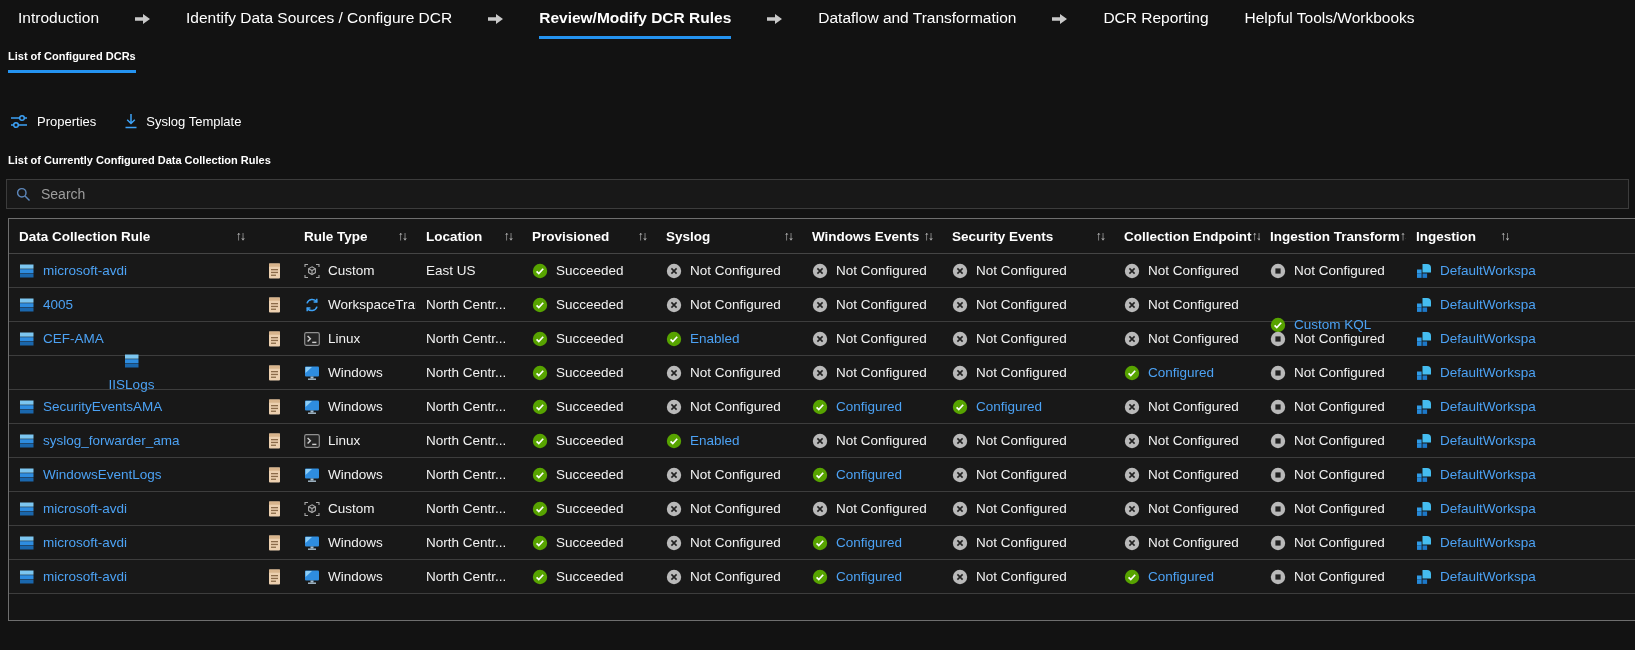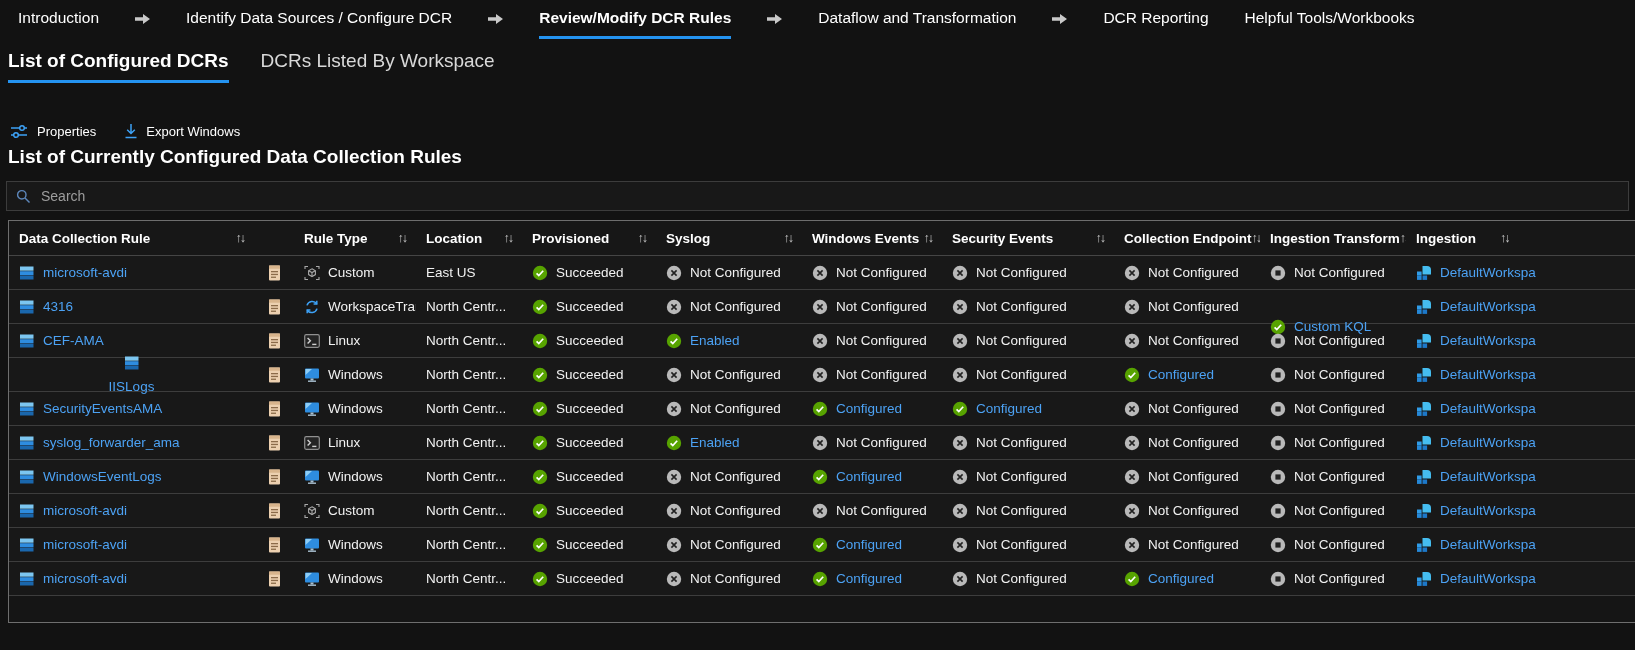--- a/index.html
+++ b/index.html
@@ -7,29 +7,29 @@
         font-family:"Liberation Sans",sans-serif;color:#f2f2f2;}
 
   
   .topnav{display:flex;align-items:flex-start;gap:36px;padding:9px 0 0 18px;}
   .nav-item{font-size:15.5px;color:#fff;padding-bottom:9px;border-bottom:3px solid transparent;cursor:pointer;white-space:nowrap;}
   .nav-item.selected{font-weight:700;border-bottom-color:#2493f0;}
   .nav-arrow{padding-top:5px;line-height:0;}
 
   
   .tabs{display:flex;gap:32px;padding:11px 0 0 8px;}
-  .tab{font-size:19px;color:#d9d9d9;padding-bottom:8px;border-bottom:3px solid transparent;cursor:pointer;white-space:nowrap;}
+  .tab{font-size:11px;color:#d9d9d9;padding-bottom:8px;border-bottom:3px solid transparent;cursor:pointer;white-space:nowrap;}
   .tab.selected{font-weight:700;color:#fff;border-bottom-color:#2493f0;}
 
   
   .toolbar{display:flex;gap:28px;margin:40px 0 0 10px;align-items:center;}
   .tool-btn{display:flex;gap:8px;align-items:center;font-size:13px;color:#fff;cursor:pointer;}
   .tool-ic{line-height:0;}
 
-  .section-title{margin:7px 0 0 8px;font-size:19px;font-weight:700;color:#fff;}
+  .section-title{margin:25px 0 0 8px;font-size:11px;font-weight:700;color:#fff;}
 
   
   .searchbar{margin:13px 6px 0 6px;height:30px;box-sizing:border-box;border:1px solid #3c3c3c;
              background:#181818;display:flex;align-items:center;padding:0 9px;gap:8px;}
   .search-ic{line-height:0;}
   .searchbar input{flex:1;background:transparent;border:none;outline:none;color:#e6e6e6;
                    font-family:"Liberation Sans",sans-serif;font-size:14px;}
   .searchbar input::placeholder{color:#9d9d9d;}
 
   
@@ -66,37 +66,36 @@
         </svg></span>
       <span class="nav-item">Dataflow and Transformation</span>
       <span class="nav-arrow"><svg width="15" height="10" viewBox="0 0 15 10">
           <path d="M0 3.2h8V0l7 5-7 5V6.8H0z" fill="#c9c9c9"></path>
         </svg></span>
       <span class="nav-item">DCR Reporting</span>
       <span class="nav-item">Helpful Tools/Workbooks</span>
     </nav>
   <div class="tabs">
       <span class="tab selected">List of Configured DCRs</span>
-      <span class="tab">DCRs Listed By Workspace</span>
     </div>
 
   <div class="toolbar">
     <div class="tool-btn">
       <span class="tool-ic"><svg width="19" height="15" viewBox="0 0 19 15" fill="none" stroke="#3da1f5" stroke-width="1.5">
             <path d="M1 4h16M1 11h16"></path>
             <circle cx="12" cy="4" r="2.3" fill="#121212"></circle>
             <circle cx="6" cy="11" r="2.3" fill="#121212"></circle>
           </svg></span>
       <span>Properties</span>
     </div>
     <div class="tool-btn">
       <span class="tool-ic"><svg width="14" height="16" viewBox="0 0 14 16" fill="none" stroke="#3da1f5" stroke-width="1.5">
             <path d="M7 1v9M3.2 6.8L7 10.5l3.8-3.7M1.5 14.5h11"></path>
           </svg></span>
-      <span>Export Windows</span>
+      <span>Syslog Template</span>
     </div>
   </div>
 
   <div class="section-title">List of Currently Configured Data Collection Rules</div>
 
   <div class="searchbar">
     <span class="search-ic"><svg width="15" height="15" viewBox="0 0 15 15" fill="none" stroke="#5d87bb" stroke-width="1.4">
           <circle cx="5.8" cy="5.8" r="4.2"></circle>
           <path d="M9 9l4.5 4.5"></path>
         </svg></span>
@@ -229,21 +228,21 @@
             <a class="link">DefaultWorkspa</a>
           </div>
         </div>
         <div class="grid-row">
           <div class="cell" style="width: 245px;">
             <span class="ic"><svg width="16" height="16" viewBox="0 0 16 16">
                 <rect x="1" y="1.5" width="13.5" height="4.2" fill="#7cc6f0"></rect>
                 <rect x="1" y="6.2" width="13.5" height="4.2" fill="#2e8de0"></rect>
                 <rect x="1" y="10.9" width="13.5" height="3.6" fill="#1a67ad"></rect>
               </svg></span>
-            <a class="link">4316</a>
+            <a class="link">4005</a>
           </div>
           <div class="cell center" style="width: 40px;">
             <span class="ic"><svg width="13" height="16" viewBox="0 0 13 16">
                 <rect x="1" y="0.5" width="11" height="15" rx="1" fill="#ecd0b0"></rect>
                 <rect x="1" y="0.5" width="11" height="3.2" fill="#d8b48c"></rect>
                 <rect x="3" y="6" width="7" height="1.3" fill="#8b6b4a"></rect>
                 <rect x="3" y="8.8" width="7" height="1.3" fill="#8b6b4a"></rect>
                 <rect x="3" y="11.6" width="5" height="1.3" fill="#8b6b4a"></rect>
               </svg></span>
           </div>

